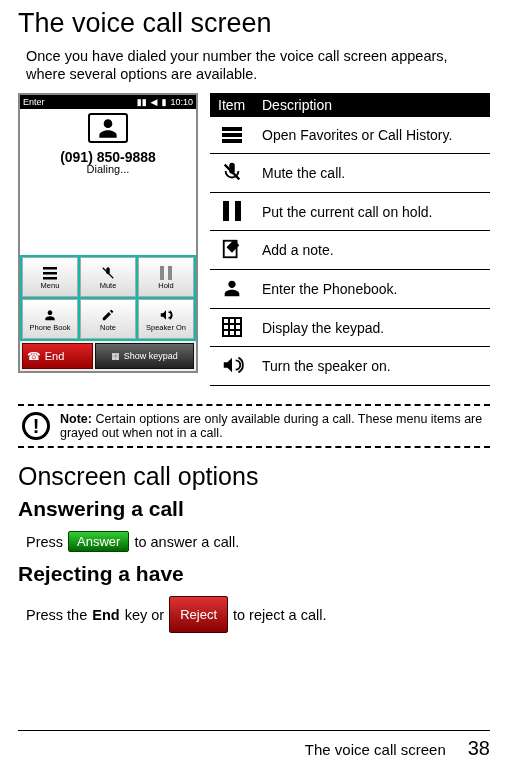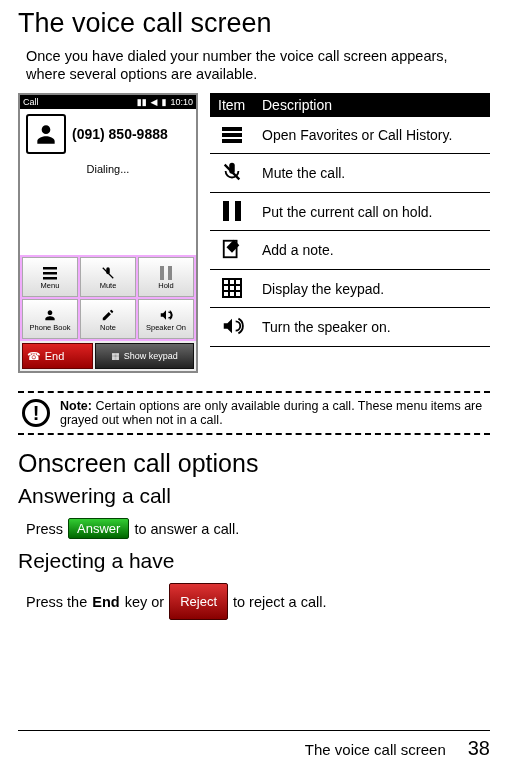--- a/index.html
+++ b/index.html
@@ -46,20 +46,21 @@
     padding: 1px 3px;
     height: 14px;
   }
   .ss-top-right { display:flex; gap:4px; align-items:center; }
   .ss-number-row {
     display: flex;
     align-items: center;
     gap: 6px;
     padding: 4px 6px;
     height: 50px;
+    flex-direction: column;
   }
   .avatar {
     width: 40px; height: 40px;
     border: 2px solid #000;
     border-radius: 3px;
     display: flex; align-items:center; justify-content:center;
     background:#fff;
   }
   .avatar svg { width: 26px; height:26px; }
   .phone-num {
@@ -69,21 +70,21 @@
   .dialing {
     text-align:center;
     font-size:11px;
     padding: 4px 0 80px 0;
   }
   .ss-btn-grid {
     display:grid;
     grid-template-columns: repeat(3,1fr);
     gap:2px;
     padding:2px;
-    background:#f0abfc;
+    background:#14b8a6;
   }
   .ss-btn {
     background: linear-gradient(#fff,#ddd);
     border:1px solid #aaa;
     height:40px;
     display:flex;
     flex-direction:column;
     align-items:center;
     justify-content:center;
     font-size:7.5px;
@@ -165,21 +166,21 @@
   }
   .note-text .nb { font-weight:700; }
 
   .h2 {
     font-size:25px;
     font-weight:400;
     margin: 6px 0 6px 0;
   }
   .h3 {
     font-size:21px;
-    font-weight:400;
+    font-weight:700;
     margin: 4px 0 10px 0;
   }
   .para {
     font-size:14.5px;
     margin:0 0 10px 8px;
     display:flex;
     align-items:center;
     flex-wrap:wrap;
     gap:5px;
   }
@@ -220,21 +221,21 @@
 
 <div class="page">
 
   <h1 class="h1">The voice call screen</h1>
   <p class="intro">Once you have dialed your number the voice call screen appears, where several options are available.</p>
 
   <div class="row1">
 
     <div class="screenshot">
       <div class="ss-top">
-        <span>Call</span>
+        <span>Enter</span>
         <span class="ss-top-right">
           <span>▮▮</span>
           <span>◀</span>
           <span>▮</span>
           <span>10:10</span>
         </span>
       </div>
       <div class="ss-number-row">
         <div class="avatar">
           <svg viewBox="0 0 24 24">
@@ -352,20 +353,28 @@
           <td class="icon-cell"><span class="opt-icon">
                 <svg width="22" height="22" viewBox="0 0 24 24">
                   <rect x="3" y="3" width="14" height="18" fill="none" stroke="#000" stroke-width="2"></rect>
                   <path d="M14 2l6 6-8 8-6-6z" fill="#000"></path>
                 </svg>
               </span></td>
           <td>Add a note.</td>
         </tr>
         <tr>
           <td class="icon-cell"><span class="opt-icon">
+                <svg width="22" height="22" viewBox="0 0 24 24">
+                  <path d="M12 12c2.2 0 4-1.8 4-4s-1.8-4-4-4-4 1.8-4 4 1.8 4 4 4zm0 2c-3 0-8 1.5-8 4.5V21h16v-2.5c0-3-5-4.5-8-4.5z"></path>
+                </svg>
+              </span></td>
+          <td>Enter the Phonebook.</td>
+        </tr>
+        <tr>
+          <td class="icon-cell"><span class="opt-icon">
                 <svg width="20" height="20" viewBox="0 0 20 20">
                   <rect x="0" y="0" width="20" height="20" fill="#000"></rect>
                   <rect x="2" y="2" width="4" height="4" fill="#fff"></rect>
                   <rect x="8" y="2" width="4" height="4" fill="#fff"></rect>
                   <rect x="14" y="2" width="4" height="4" fill="#fff"></rect>
                   <rect x="2" y="8" width="4" height="4" fill="#fff"></rect>
                   <rect x="8" y="8" width="4" height="4" fill="#fff"></rect>
                   <rect x="14" y="8" width="4" height="4" fill="#fff"></rect>
                   <rect x="2" y="14" width="4" height="4" fill="#fff"></rect>
                   <rect x="8" y="14" width="4" height="4" fill="#fff"></rect>

